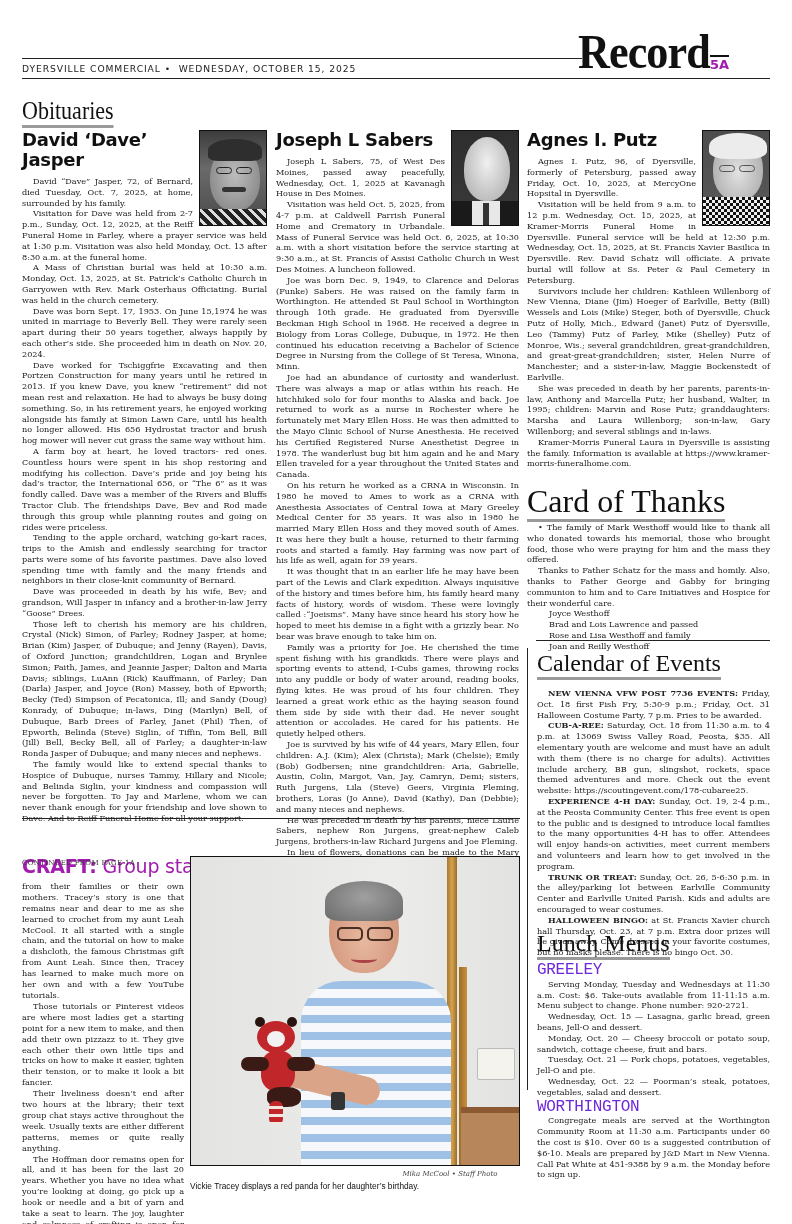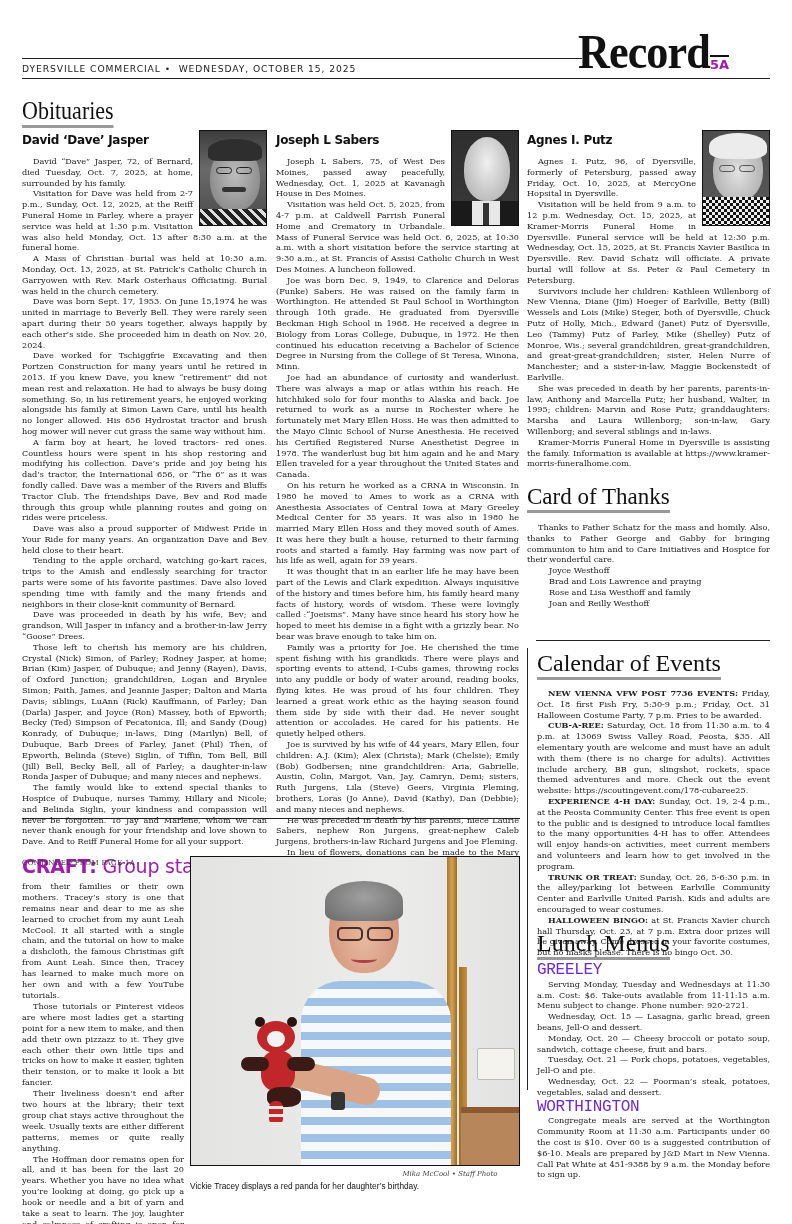--- a/index.html
+++ b/index.html
@@ -13,33 +13,33 @@
   .mast-left { position: absolute; left: 0; top: 33px; font-family: "DejaVu Sans", sans-serif; font-size: 9.2px; letter-spacing: 0.9px; color: #222; white-space: nowrap; }
   .mast-title { position: absolute; left: 556px; top: -2px; font-family: "Liberation Serif", serif; font-weight: bold; font-size: 48px; letter-spacing: -1px; transform: scaleX(0.92); transform-origin: left top; line-height: 1; color: #111; }
   .mast-page { position: absolute; left: 688px; top: 25px; font-family: "DejaVu Sans", sans-serif; font-weight: bold; font-size: 13px; color: #a21caf; border-top: 2px solid #111; padding-top: 1px; line-height: 1; }
 
   .section-head { position: absolute; font-family: "Liberation Serif", serif; color: #111; line-height: 1; border-bottom: 3px solid #9a9a9a; padding-bottom: 2px; }
   .section-obits { left: 22px; top: 98px; font-size: 25px; transform: scaleX(0.88); transform-origin: left top; }
 
   .col { position: absolute; font-size: 8.15px; line-height: 10.8px; text-align: justify; color: #222; }
   .col p { text-indent: 11px; }
   .col p.noindent { text-indent: 0; }
-  .obit-name { font-family: "DejaVu Sans", sans-serif; font-weight: bold; font-size: 12px; letter-spacing: -0.3px; color: #111; margin-bottom: 6px; line-height: 20px; text-align: left; }
+  .obit-name { font-family: "DejaVu Sans", sans-serif; font-weight: bold; font-size: 18px; letter-spacing: -0.3px; color: #111; margin-bottom: 6px; line-height: 20px; text-align: left; }
 
   .photo { float: right; margin-left: 6px; margin-bottom: 3px; border: 1px solid #111; position: relative; overflow: hidden; }
   .photo-dave { width: 68px; height: 96px; background: linear-gradient(180deg,#3c3c3c 0%,#6a6a6a 40%,#4a4a4a 100%); }
   .photo-joe { width: 68px; height: 96px; background: linear-gradient(180deg,#2e2e2e 0%,#3a3a3a 100%); }
   .photo-agnes { width: 68px; height: 96px; background: linear-gradient(180deg,#4c4c4c 0%,#5a5a5a 100%); }
   .face { position: absolute; border-radius: 50% 50% 45% 45%; }
   .glasses { position: absolute; border: 1.5px solid #222; border-radius: 4px; height: 7px; }
 
   .rule { position: absolute; border-top: 1.5px solid #222; }
   .vrule { position: absolute; border-left: 1.5px solid #222; }
 
-  .section-card { left: 527px; top: 485px; font-size: 23px; }
+  .section-card { left: 527px; top: 485px; font-size: 32px; }
   .section-cal { left: 537px; top: 651px; font-size: 24px; }
   .section-lunch { left: 537px; top: 931px; font-size: 24px; }
   .sub-head { font-family: Liberation Mono, monospace; font-weight: normal; font-size: 16px; color: #6d28d9; margin: 4px 0 3px 0; letter-spacing: -0.3px; text-indent: 0; }
   .lead-bold { font-weight: bold; }
   .sign { text-indent: 0; padding-left: 11px; }
 
   .craft-head { position: absolute; left: 22px; top: 855px; font-family: "DejaVu Sans", sans-serif; font-size: 19px; color: #a21caf; white-space: nowrap; letter-spacing: -0.2px; }
   .craft-head b { font-weight: bold; }
   .continued { font-size: 7px; letter-spacing: 0.3px; color: #333; margin-bottom: 12px; text-indent: 0 !important; }
 
@@ -94,21 +94,20 @@
     <div style="position:absolute;left:22px;top:56px;width:24px;height:5px;background:#333;border-radius:3px;"></div>
     <div style="position:absolute;left:0;top:78px;width:68px;height:18px;background:repeating-linear-gradient(45deg,#222 0 4px,#ddd 4px 7px);"></div>
   </div>
   <div class="obit-name">David ‘Dave’ Jasper</div>
   <p>David “Dave” Jasper, 72, of Bernard, died Tuesday, Oct. 7, 2025, at home, surrounded by his family.</p>
   <p>Visitation for Dave was held from 2-7 p.m., Sunday, Oct. 12, 2025, at the Reiff Funeral Home in Farley, where a prayer service was held at 1:30 p.m. Visitation was also held Monday, Oct. 13 after 8:30 a.m. at the funeral home.</p>
   <p>A Mass of Christian burial was held at 10:30 a.m. Monday, Oct. 13, 2025, at St. Patrick’s Catholic Church in Garryowen with Rev. Mark Osterhaus Officiating. Burial was held in the church cemetery.</p>
   <p>Dave was born Sept. 17, 1953. On June 15,1974 he was united in marriage to Beverly Bell. They were rarely seen apart during their 50 years together, always happily by each other’s side. She proceeded him in death on Nov. 20, 2024.</p>
   <p>Dave worked for Tschiggfrie Excavating and then Portzen Construction for many years until he retired in 2013. If you knew Dave, you knew “retirement” did not mean rest and relaxation. He had to always be busy doing something. So, in his retirement years, he enjoyed working alongside his family at Simon Lawn Care, until his health no longer allowed. His 656 Hydrostat tractor and brush hog mower will never cut grass the same way without him.</p>
   <p>A farm boy at heart, he loved tractors- red ones. Countless hours were spent in his shop restoring and modifying his collection. Dave’s pride and joy being his dad’s tractor, the International 656, or “The 6” as it was fondly called. Dave was a member of the Rivers and Bluffs Tractor Club. The friendships Dave, Bev and Rod made through this group while planning routes and going on rides were priceless.</p>
-  <p>Dave was also a proud supporter of Midwest Pride in Your Ride for many years. An organization Dave and Bev held close to their heart.</p>
   <p>Tending to the apple orchard, watching go-kart races, trips to the Amish and endlessly searching for tractor parts were some of his favorite pastimes. Dave also loved spending time with family and the many friends and neighbors in their close-knit community of Bernard.</p>
   <p>Dave was proceeded in death by his wife, Bev; and grandson, Will Jasper in infancy and a brother-in-law Jerry “Goose” Drees.</p>
   <p>Those left to cherish his memory are his children, Crystal (Nick) Simon, of Farley; Rodney Jasper, at home; Brian (Kim) Jasper, of Dubuque; and Jenny (Rayen), Davis, of Oxford Junction; grandchildren, Logan and Brynlee Simon; Faith, James, and Jeannie Jasper; Dalton and Maria Davis; siblings, LuAnn (Rick) Kauffmann, of Farley; Dan (Darla) Jasper, and Joyce (Ron) Massey, both of Epworth; Becky (Ted) Simpson of Pecatonica, Ill; and Sandy (Doug) Konrady, of Dubuque; in-laws, Ding (Marilyn) Bell, of Dubuque, Barb Drees of Farley, Janet (Phil) Then, of Epworth, Belinda (Steve) Siglin, of Tiffin, Tom Bell, Bill (Jill) Bell, Becky Bell, all of Farley; a daughter-in-law Ronda Jasper of Dubuque; and many nieces and nephews.</p>
   <p>The family would like to extend special thanks to Hospice of Dubuque, nurses Tammy, Hillary and Nicole; and Belinda Siglin, your kindness and compassion will never be forgotten. To Jay and Marlene, whom we can never thank enough for your friendship and love shown to Dave. And to Reiff Funeral Home for all your support.</p>
 </div>
 
 <div class="col" style="left:276px; top:130px; width:243px;">
   <div class="photo photo-joe">
     <div class="face" style="left:12px;top:6px;width:46px;height:64px;background:radial-gradient(ellipse at 50% 40%,#f0f0f0,#a8a8a8);"></div>
     <div style="position:absolute;left:0;top:70px;width:68px;height:26px;background:linear-gradient(90deg,#1a1a1a 0 30%,#e8e8e8 30% 70%,#1a1a1a 70%);"></div>
@@ -134,28 +133,29 @@
     <div style="position:absolute;left:6px;top:2px;width:58px;height:26px;border-radius:50% 50% 30% 30%;background:#ececec;"></div>
     <div class="glasses" style="left:16px;top:34px;width:16px;border-color:#555;"></div>
     <div class="glasses" style="left:36px;top:34px;width:16px;border-color:#555;"></div>
     <div style="position:absolute;left:0;top:66px;width:68px;height:30px;background:repeating-conic-gradient(#111 0 25%,#eee 0 50%) 0 0/6px 6px;"></div>
   </div>
   <div class="obit-name">Agnes I. Putz</div>
   <p>Agnes I. Putz, 96, of Dyersville, formerly of Petersburg, passed away Friday, Oct. 10, 2025, at MercyOne Hopsital in Dyersville.</p>
   <p>Visitation will be held from 9 a.m. to 12 p.m. Wednesday, Oct. 15, 2025, at Kramer-Morris Funeral Home in Dyersville. Funeral service will be held at 12:30 p.m. Wednesday, Oct. 15, 2025, at St. Francis Xavier Basilica in Dyersville. Rev. David Schatz will officiate. A private burial will follow at Ss. Peter &amp; Paul Cemetery in Petersburg.</p>
   <p>Survivors include her children: Kathleen Willenborg of New Vienna, Diane (Jim) Hoeger of Earlville, Betty (Bill) Wessels and Lois (Mike) Steger, both of Dyersville, Chuck Putz of Holly, Mich., Edward (Janet) Putz of Dyersville, Leo (Tammy) Putz of Farley, Mike (Shelley) Putz of Monroe, Wis.; several grandchildren, great-grandchildren, and great-great-grandchildren; sister, Helen Nurre of Manchester; and a sister-in-law, Maggie Bockenstedt of Earlville.</p>
   <p>She was preceded in death by her parents, parents-in-law, Anthony and Marcella Putz; her husband, Walter, in 1995; children: Marvin and Rose Putz; granddaughters: Marsha and Laura Willenborg; son-in-law, Gary Willenborg; and several siblings and in-laws.</p>
-  <p>Kramer-Morris Funeral Home in Dyersville is assisting the family. Information is available at https://www.kramer-morris-funeralhome.com.</p>
+  <p>Kramer-Morris Funeral Laura in Dyersville is assisting the family. Information is available at https://www.kramer-morris-funeralhome.com.</p>
 </div>
 
 <div class="section-head section-card">Card of Thanks</div>
 <div class="col" style="left:527px; top:522px; width:243px;">
+  <p>• The family of Mark Westhoff would like to thank all who donated towards his memorial, those who brought food, those who were praying for him and the mass they offered.</p>
   <p>Thanks to Father Schatz for the mass and homily. Also, thanks to Father George and Gabby for bringing communion to him and to Care Initiatives and Hospice for their wonderful care.</p>
   <p class="sign">Joyce Westhoff</p>
-  <p class="sign">Brad and Lois Lawrence and praying</p>
+  <p class="sign">Brad and Lois Lawrence and passed</p>
   <p class="sign">Rose and Lisa Westhoff and family</p>
   <p class="sign">Joan and Reilly Westhoff</p>
 </div>
 
 <div class="rule" style="left:536px; top:640px; width:234px;"></div>
 <div class="vrule" style="left:527px; top:648px; height:442px;"></div>
 
 <div class="section-head section-cal">Calendar of Events</div>
 <div class="col" style="left:537px; top:688px; width:233px;">
   <p><span class="lead-bold">NEW VIENNA VFW POST 7736 EVENTS:</span><span> Friday, Oct. 18 first Fish Fry, 5:30-9 p.m.; Friday, Oct. 31 Halloween Costume Party, 7 p.m. Pries to be awarded.</span></p>

